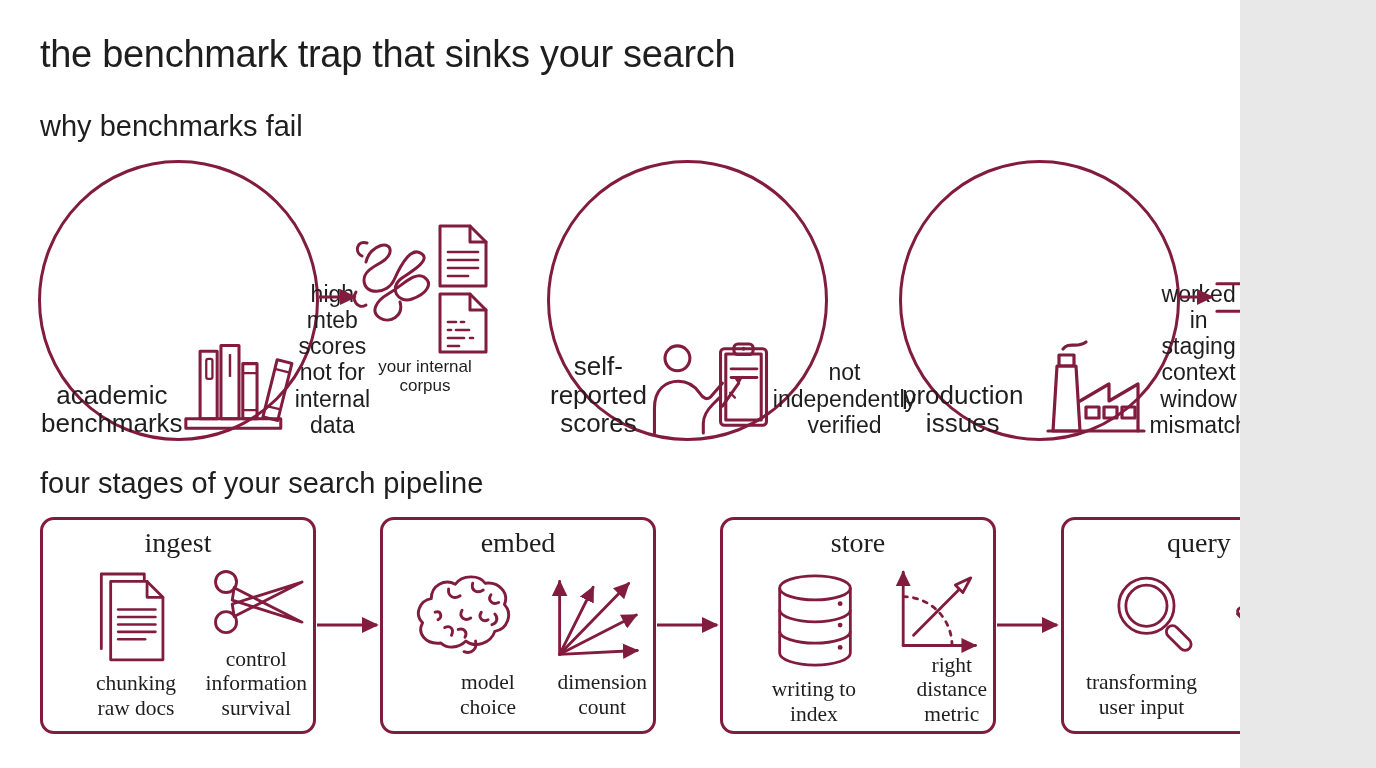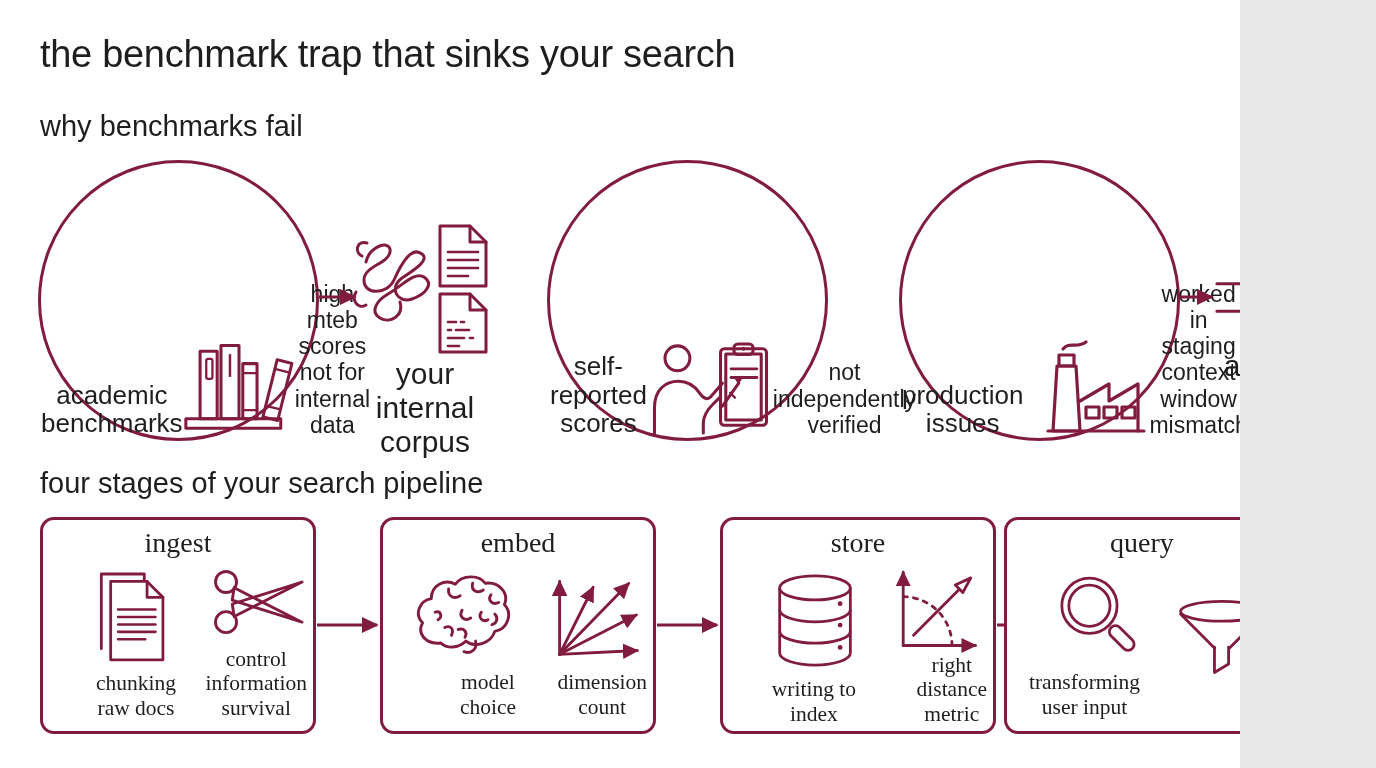--- a/index.html
+++ b/index.html
@@ -17,21 +17,21 @@
             display:flex; flex-direction:row; align-items:flex-end;
             text-align:center; background:var(--bg); }
   .circle .ctitle { font-size:26px; font-weight:500; line-height:1.1; }
   .circle .ccap   { font-size:23px; line-height:1.14; }
   .c1 { left:38px;  padding-top:22px; }
   .c2 { left:547px; padding-top:18px; }
   .c3 { left:899px; padding-top:22px; }
   .icon { color:var(--accent); overflow:visible; display:block; }
   .circle .icon { margin:5px auto 5px; }
 
-  .sidelabel { font-size:30px; line-height:1.14; text-align:center; }
+  .sidelabel { font-size:17px; line-height:1.14; text-align:center; }
 
   .stage { position:absolute; top:517px; width:276px; height:217px;
            border:3px solid var(--accent); border-radius:14px;
            display:flex; flex-direction:column; align-items:center; background:var(--bg);font-family:Liberation Serif, serif; }
   .stage .stitle { font-size:28px; font-weight:500; margin-top:7px; }
   .stage .cells { flex:1; width:100%; display:flex; padding:2px 6px 12px; gap:4px; }
   .cell { flex:1; display:flex; flex-direction:column; align-items:flex-end; text-align:center; }
   .cell .iconwrap { flex:1; display:flex; align-items:center; justify-content:center; }
   .cell .scap { font-size:21.5px; line-height:1.13; }
 
@@ -300,21 +300,21 @@
 distance
 metric</div>
       </div>
     </div>
   </div>
 
   <svg class="flow" style="left:997px; top:616px" width="64" height="18">
     <line class="ln" x1="0" y1="9" x2="60" y2="9" marker-end="url(#ah)"></line>
   </svg>
 
-  <div class="stage" style="left:1004px">
+  <div class="stage" style="left:1061px">
     <div class="stitle">query</div>
     <div class="cells">
       <div class="cell">
         <div class="iconwrap">
           <svg class="icon" width="88" height="88" viewBox="0 0 94 94">
             <g fill="none" stroke="currentColor" stroke-width="3">
               <circle cx="40" cy="36" r="29.5"></circle>
               <circle cx="40" cy="36" r="22"></circle>
               <rect x="68" y="54.5" width="13" height="32" rx="6.5" transform="rotate(-45 74.5 70.5)"></rect>
             </g>

